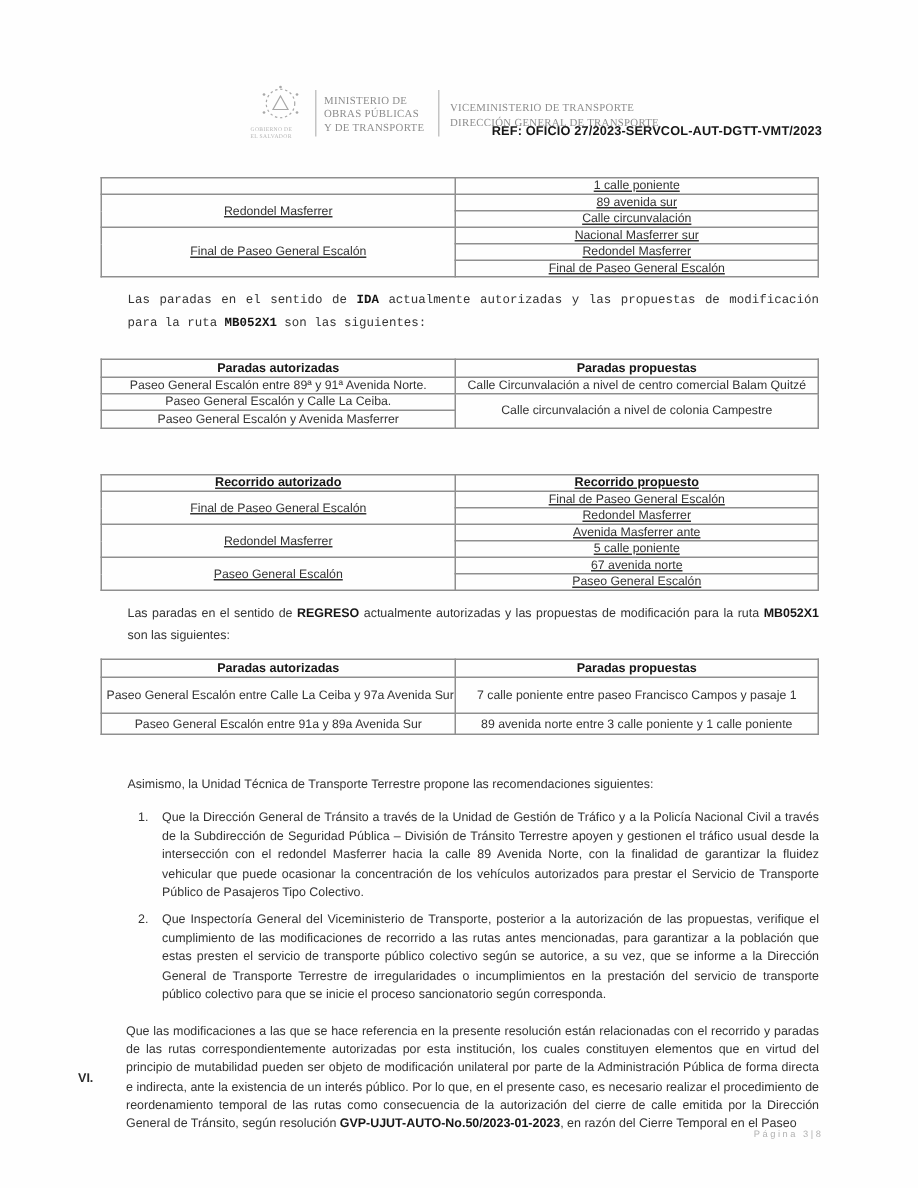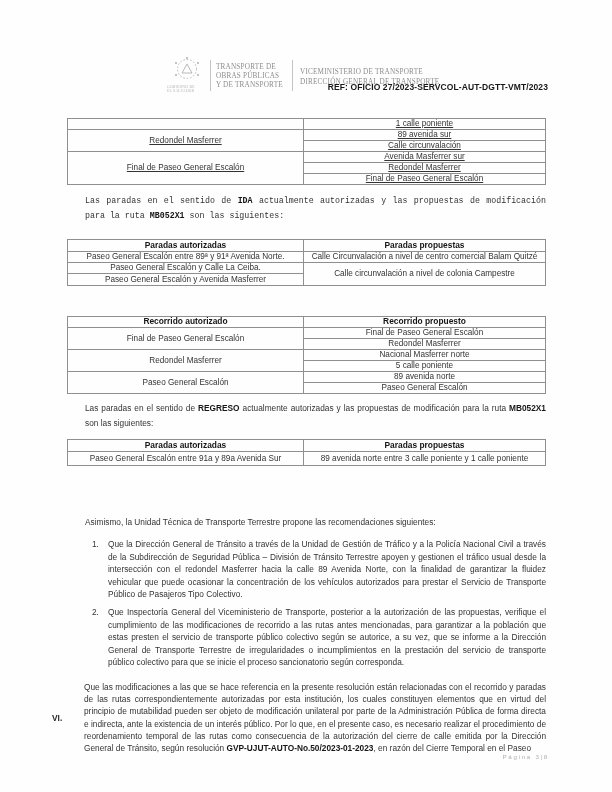--- a/index.html
+++ b/index.html
@@ -65,21 +65,21 @@
   <div class="abs" style="left:167px; top:85px;">
     <div class="logo-caption">
       <div>GOBIERNO DE</div>
       <div>EL SALVADOR</div>
     </div>
   </div>
 
   <div class="abs vline" style="left:210px; top:60px; height:31px;"></div>
 
   <div class="abs hdr-text ministry" style="left:216px; top:63px;">
-    <div>TRANSPORTE DE</div>
+    <div>MINISTERIO DE</div>
     <div>OBRAS PÚBLICAS</div>
     <div>Y DE TRANSPORTE</div>
   </div>
 
   <div class="abs vline" style="left:292px; top:60px; height:31px;"></div>
 
   <div class="abs hdr-text dept" style="left:300px; top:68px;">
     <div>VICEMINISTERIO DE TRANSPORTE</div>
     <div>DIRECCIÓN GENERAL DE TRANSPORTE</div>
   </div>
@@ -98,21 +98,21 @@
     </tr>
     <tr class="r11">
       <td rowspan="2">Redondel Masferrer</td>
       <td>89 avenida sur</td>
     </tr>
     <tr class="r11">
           <td>Calle circunvalación</td>
         </tr>
     <tr class="r11">
       <td rowspan="3">Final de Paseo General Escalón</td>
-      <td>Avenida Masferrer sur</td>
+      <td>Nacional Masferrer sur</td>
     </tr>
     <tr class="r11">
           <td>Redondel Masferrer</td>
         </tr>
     <tr class="r11">
           <td>Final de Paseo General Escalón</td>
         </tr>
   </tbody>
     </table>
 
@@ -138,47 +138,47 @@
       <td>Paseo General Escalón y Calle La Ceiba.</td>
       <td rowspan="2">Calle circunvalación a nivel de colonia Campestre</td>
     </tr>
     <tr class="r12">
       <td>Paseo General Escalón y Avenida Masferrer</td>
     </tr>
   </tbody>
     </table>
 
 
-  <table class="doc-table abs" style="left:67px; top:316px;">
+  <table class="doc-table abs" style="left:67px; top:316px;text-decoration:underline;">
     <colgroup>
         <col style="width:236px">
         <col style="width:242px">
       </colgroup>
     <tbody>
         <tr class="r11">
       <th>Recorrido autorizado</th>
       <th>Recorrido propuesto</th>
     </tr>
     <tr class="r11">
       <td rowspan="2">Final de Paseo General Escalón</td>
       <td>Final de Paseo General Escalón</td>
     </tr>
     <tr class="r11">
           <td>Redondel Masferrer</td>
         </tr>
     <tr class="r11">
       <td rowspan="2">Redondel Masferrer</td>
-      <td>Nacional Masferrer norte</td>
+      <td>Avenida Masferrer ante</td>
     </tr>
     <tr class="r11">
           <td>5 calle poniente</td>
         </tr>
     <tr class="r11">
       <td rowspan="2">Paseo General Escalón</td>
-      <td>89 avenida norte</td>
+      <td>67 avenida norte</td>
     </tr>
     <tr class="r11">
           <td>Paseo General Escalón</td>
         </tr>
   </tbody>
     </table>
 
   <div class="abs para" style="left:85px; top:401px;">
     <span>Las paradas en el sentido de </span><span class="b">REGRESO</span><span> actualmente autorizadas y las propuestas de modificación para la ruta </span><span class="b">MB052X1</span><span> son las siguientes:</span>
   </div>
@@ -186,20 +186,24 @@
   <table class="doc-table abs" style="left:67px; top:439px;">
     <colgroup>
         <col style="width:236px">
         <col style="width:242px">
       </colgroup>
     <tbody>
         <tr class="r12">
       <th>Paradas autorizadas</th>
       <th>Paradas propuestas</th>
     </tr>
+    <tr class="r24">
+      <td class="wrap">Paseo General Escalón entre Calle La Ceiba y 97a Avenida Sur</td>
+      <td>7 calle poniente entre paseo Francisco Campos y pasaje 1</td>
+    </tr>
     <tr class="r14">
       <td>Paseo General Escalón entre 91a y 89a Avenida Sur</td>
       <td>89 avenida norte entre 3 calle poniente y 1 calle poniente</td>
     </tr>
   </tbody>
     </table>
 
   <div class="abs para" style="left:85px; top:515px;">Asimismo, la Unidad Técnica de Transporte Terrestre propone las recomendaciones siguientes:</div>
 
   <div class="abs rec-item" style="left:92px; top:538px;">

